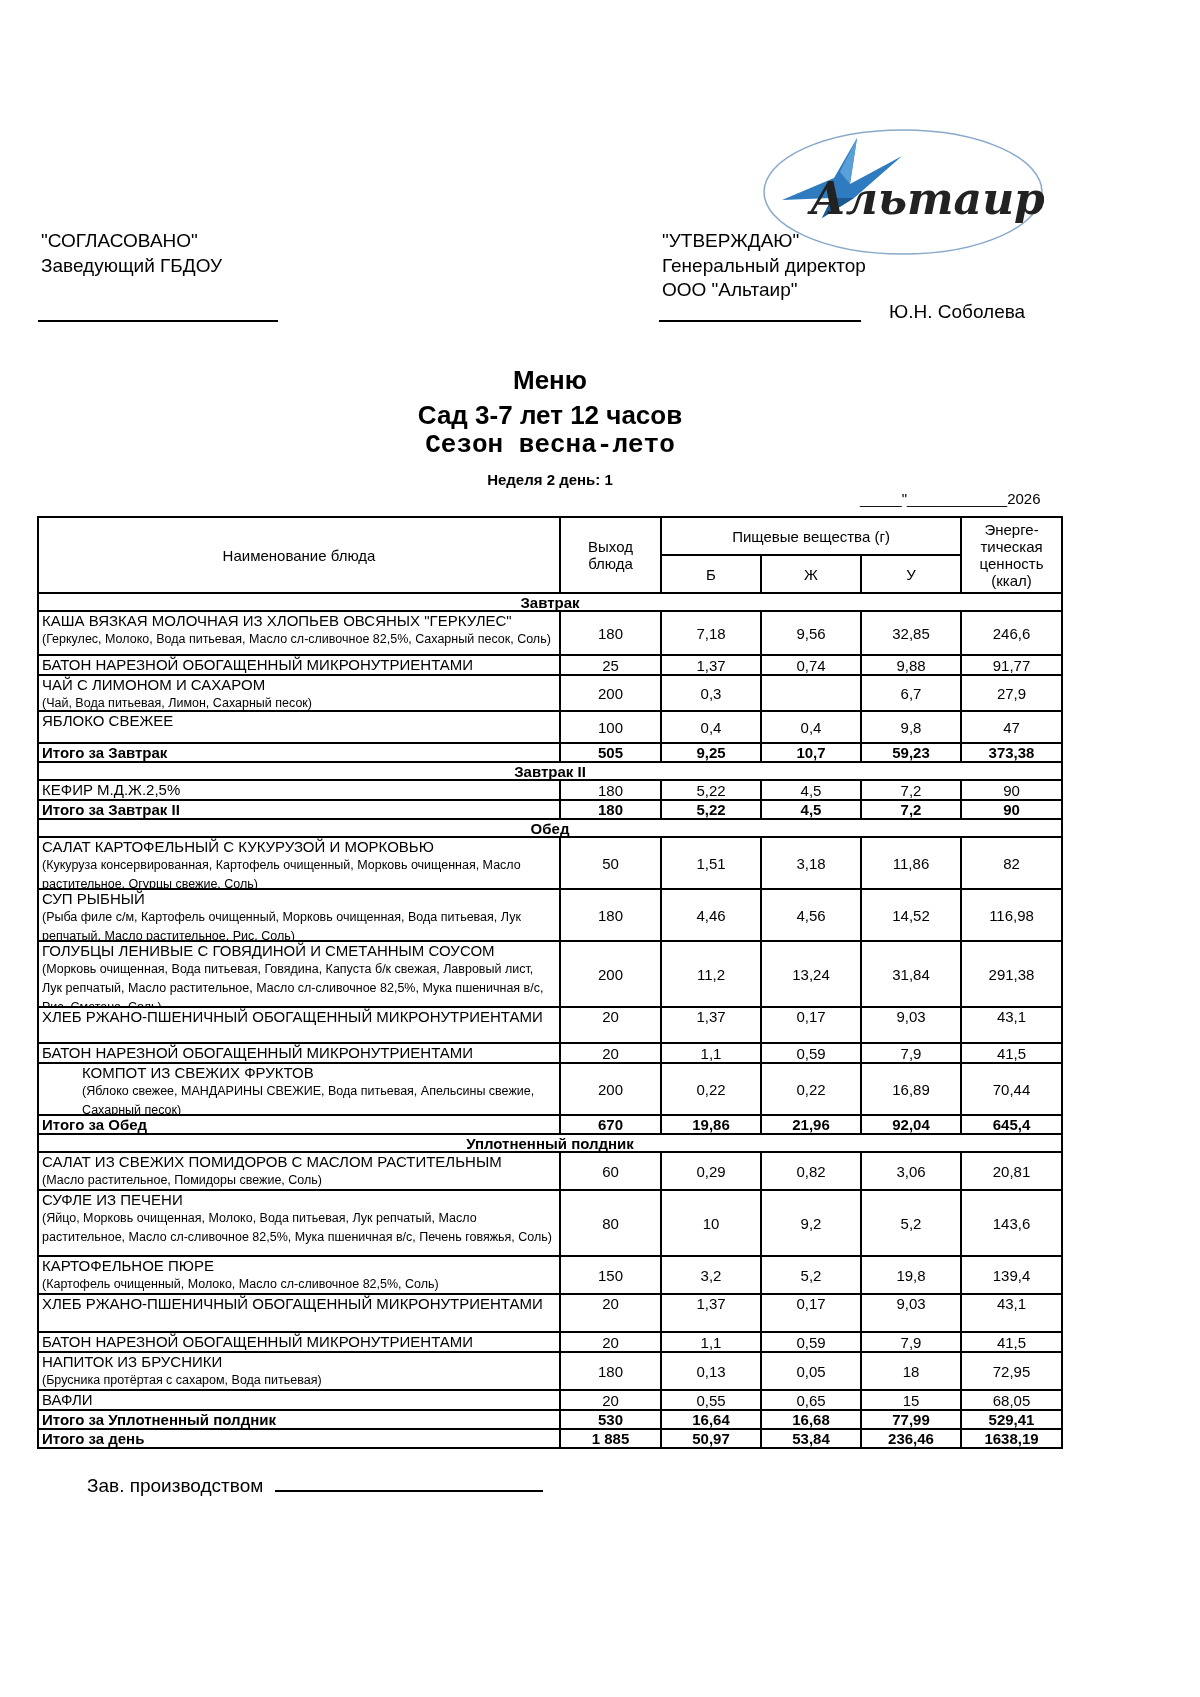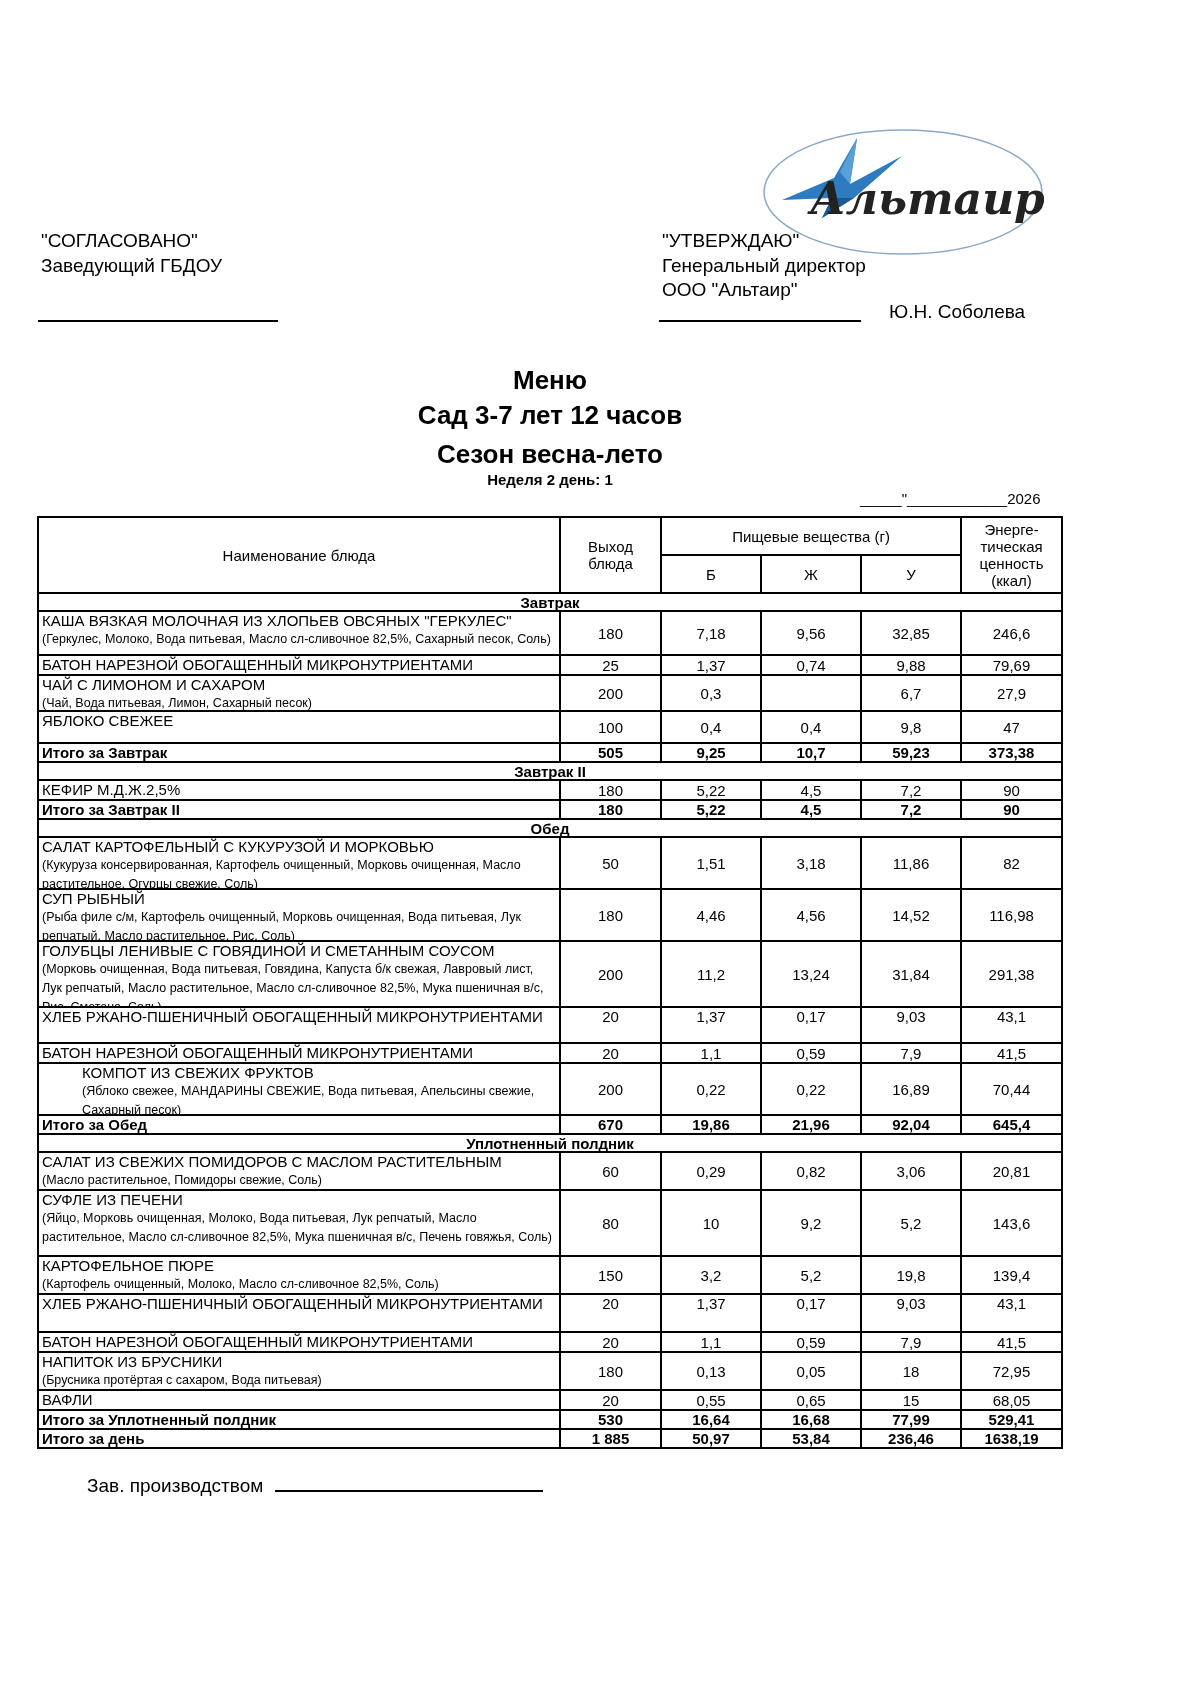--- a/index.html
+++ b/index.html
@@ -39,21 +39,21 @@
 <div class="abs sigline" style="left:38px;top:320px;width:240px;"></div>
 
 <div class="abs hdr-text" style="left:662px;top:228px;">"УТВЕРЖДАЮ"</div>
 <div class="abs hdr-text" style="left:662px;top:253px;">Генеральный директор</div>
 <div class="abs hdr-text" style="left:662px;top:277px;">ООО "Альтаир"</div>
 <div class="abs sigline" style="left:659px;top:320px;width:202px;"></div>
 <div class="abs hdr-text" style="left:889px;top:299px;">Ю.Н. Соболева</div>
 
 <div class="abs title" style="top:365px;font-size:26px;">Меню</div>
 <div class="abs title" style="top:400px;font-size:26px;">Сад 3-7 лет 12 часов</div>
-<div class="abs title" style="top:439px;font-size:26px;">Сезон весна-лето</div>
+<div class="abs title" style="top:430px;font-size:26px;font-family:Liberation Mono, monospace;">Сезон весна-лето</div>
 <div class="abs title" style="top:471px;font-size:15px;">Неделя 2  день: 1</div>
 <div class="abs" style="left:860px;top:490px;font-size:15px;white-space:nowrap;">_____"____________2026</div>
 
 <table class="menu">
   <colgroup>
   <col style="width:522px">
       <col style="width:101px">
       <col style="width:100px">
       <col style="width:100px">
       <col style="width:100px">
@@ -92,21 +92,21 @@
       <tr style="height: 20px;">
         <td class="name">
           <div style="max-height: 18px; overflow: hidden;">
             <span class="dish">БАТОН НАРЕЗНОЙ ОБОГАЩЕННЫЙ МИКРОНУТРИЕНТАМИ</span>
           </div>
         </td>
         <td>25</td>
         <td>1,37</td>
         <td>0,74</td>
         <td>9,88</td>
-        <td>79,69</td>
+        <td>91,77</td>
       </tr>
       <tr style="height: 20px;">
         <td class="name">
           <div style="max-height: 34px; overflow: hidden;">
             <span class="dish">ЧАЙ С ЛИМОНОМ И САХАРОМ</span>
             <span class="comp">(Чай, Вода питьевая, Лимон, Сахарный песок)</span>
           </div>
         </td>
         <td>200</td>
         <td>0,3</td>

